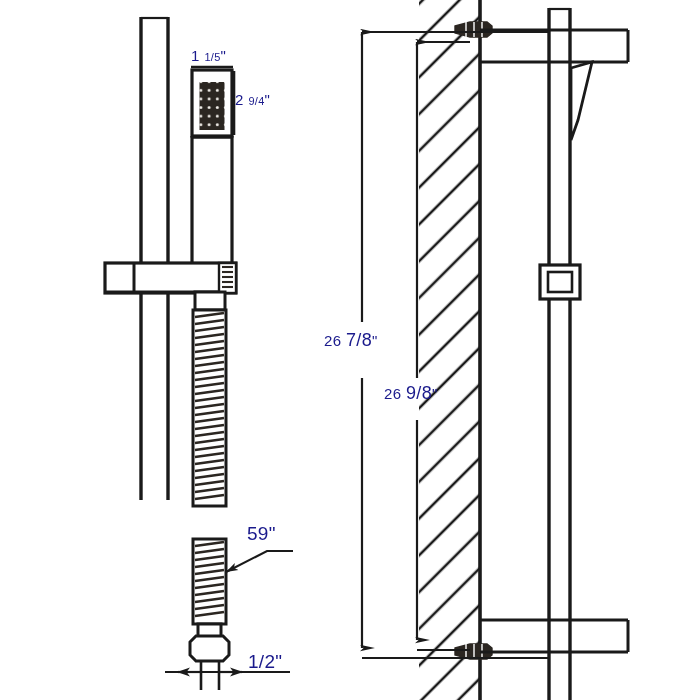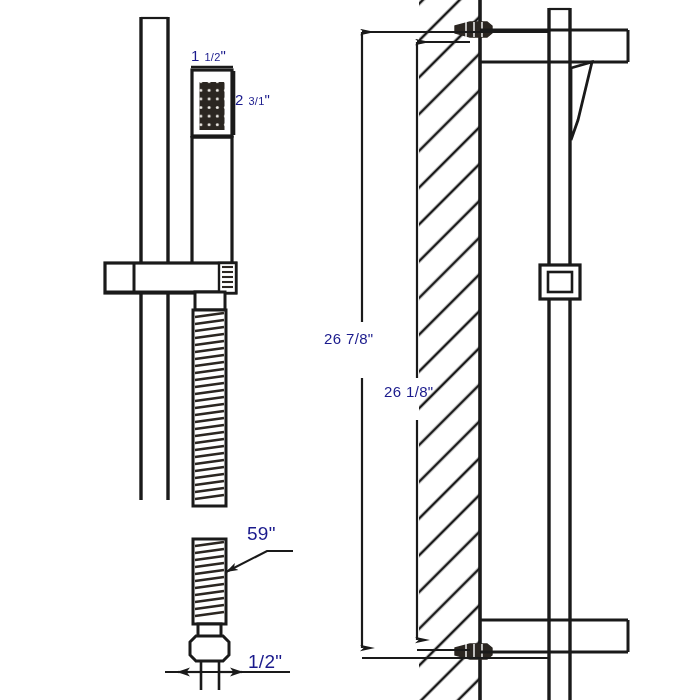--- a/index.html
+++ b/index.html
@@ -22,21 +22,21 @@
   }
   .dim-label {
     position: absolute;
     font-family: "Liberation Sans", sans-serif;
     color: #1a1a8c;
     white-space: nowrap;
     line-height: 1;
     letter-spacing: 0.3px;
   }
   .dim-whole { font-size: 15px; }
-  .dim-frac  { font-size: 15px; }
+  .dim-frac  { font-size: 18px; }
   .lbl-small .dim-whole { font-size: 15px; }
   .lbl-small .dim-frac  { font-size: 11px; }
   .lbl-med .dim-whole { font-size: 19px; }
 </style>
 </head>
 <body>
 
 <div id="sheet">
 
   <svg width="700" height="700" viewBox="0 0 700 700">
@@ -214,36 +214,36 @@
         <line x1="417" y1="42" x2="417" y2="378" stroke="#1a1a1a" stroke-width="2.2" marker-start="url(#arrUp)"></line>
         <line x1="417" y1="420" x2="417" y2="640" stroke="#1a1a1a" stroke-width="2.2" marker-end="url(#arrDn)"></line>
         <line x1="417" y1="42" x2="470" y2="42" stroke="#1a1a1a" stroke-width="2.0"></line>
         <line x1="417" y1="650" x2="470" y2="650" stroke="#1a1a1a" stroke-width="2.0"></line>
       </g>
     </g>
   </svg>
 
   <div class="dim-label lbl-small" style="left:191px; top:48px;">
     <span class="dim-whole">1</span>
-    <span class="dim-frac">1/2</span><span class="dim-whole">"</span>
+    <span class="dim-frac">1/5</span><span class="dim-whole">"</span>
   </div>
 
   <div class="dim-label lbl-small" style="left:235px; top:92px;">
     <span class="dim-whole">2</span>
-    <span class="dim-frac">3/1</span><span class="dim-whole">"</span>
+    <span class="dim-frac">9/4</span><span class="dim-whole">"</span>
   </div>
 
   <div class="dim-label" style="left:324px; top:331px;">
     <span class="dim-whole">26</span>
     <span class="dim-frac">7/8</span><span class="dim-whole">"</span>
   </div>
 
   <div class="dim-label" style="left:384px; top:384px;">
     <span class="dim-whole">26</span>
-    <span class="dim-frac">1/8</span><span class="dim-whole">"</span>
+    <span class="dim-frac">9/8</span><span class="dim-whole">"</span>
   </div>
 
   <div class="dim-label lbl-med" style="left:247px; top:524px;">
     <span class="dim-whole">59"</span>
   </div>
 
   <div class="dim-label lbl-med" style="left:248px; top:652px;">
     <span class="dim-whole">1/2"</span>
   </div>
 

